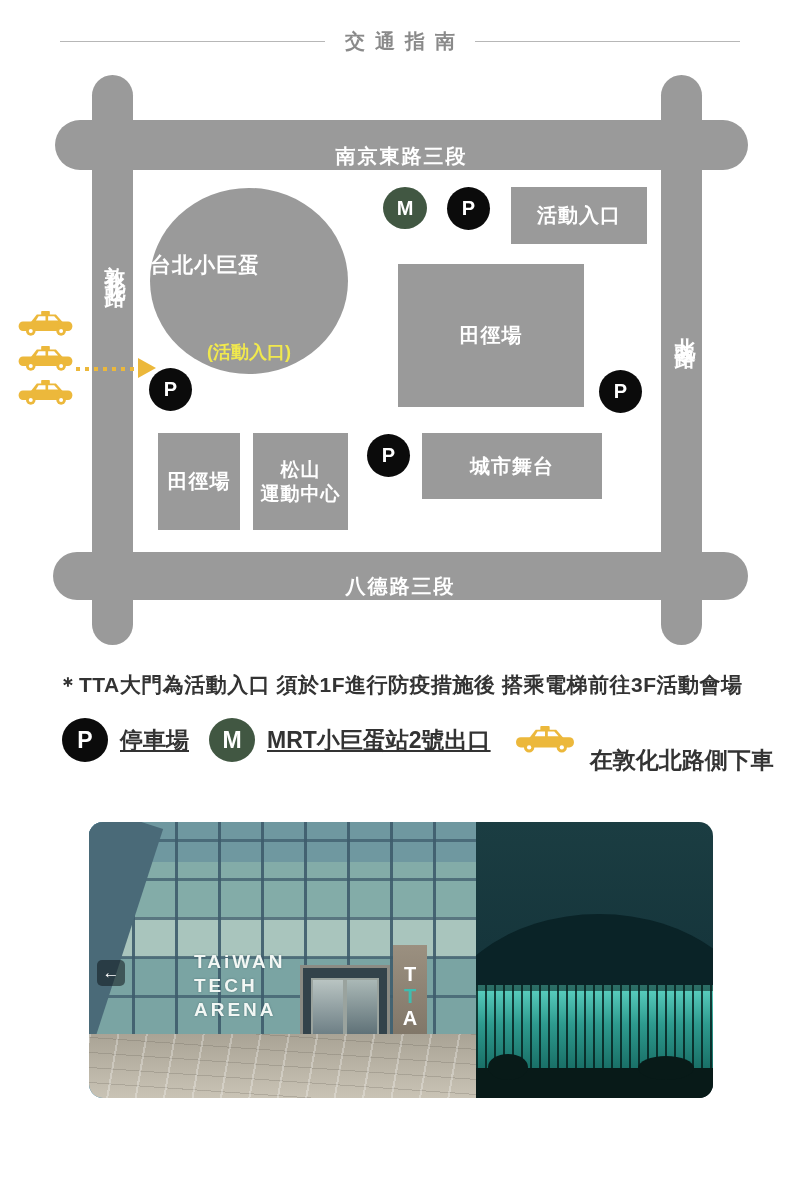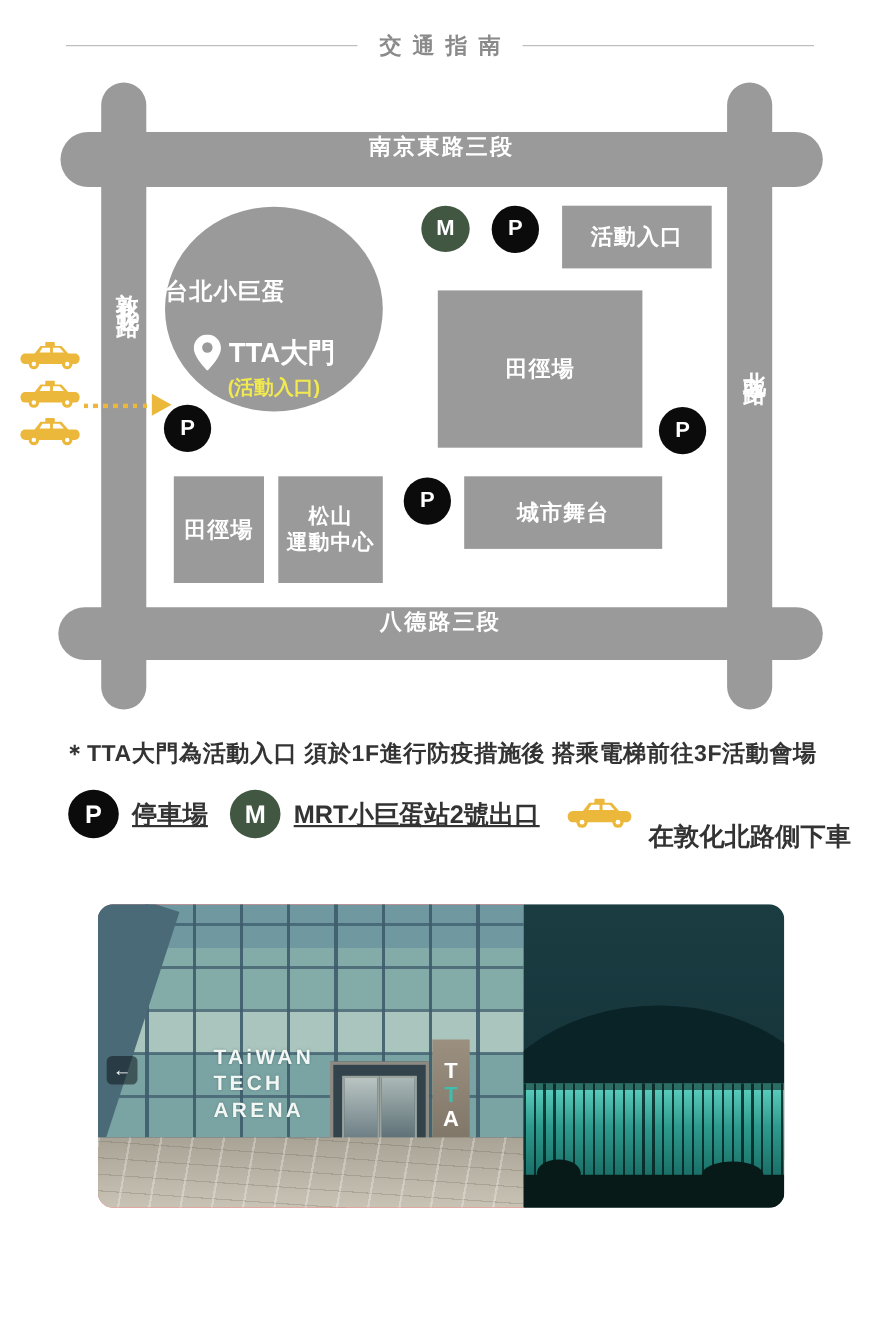--- a/index.html
+++ b/index.html
@@ -9,21 +9,21 @@
 
   
   .title-row { position:absolute; top:28px; left:60px; right:60px; display:flex; align-items:center; gap:10px; }
   .title-line { flex:1; height:1px; background:#b7b7b7; }
   .page-title { font-size:20px; font-weight:bold; color:var(--title-gray,#8a8a8a); letter-spacing:10px; padding-left:10px; white-space:nowrap; }
 
   
   .map { position:absolute; inset:0; }
   .road { position:absolute; background:var(--road-gray,#9a9a9a); }
   .road-v { border-radius:21px; width:41px; top:75px; height:570px; }
-  .road-h { border-radius:25px; height:50px; display:flex; align-items:flex-start; justify-content:center; }
+  .road-h { border-radius:25px; height:50px; display:flex; align-items:flex-end; justify-content:center; }
   .road-label-h { color:#fff; font-weight:bold; font-size:20px; letter-spacing:2px; }
   .road-label-v { position:absolute; writing-mode:vertical-rl; text-orientation:upright; color:#fff; font-weight:bold; font-size:21px; }
 
   .bldg { position:absolute; background:var(--building-gray,#9a9a9a); color:#fff; font-weight:bold; font-size:20px;
           display:flex; flex-direction:column; align-items:center; justify-content:center; text-align:center; letter-spacing:1px; }
 
   .arena-circle { position:absolute; left:150px; top:188px; width:198px; height:186px; border-radius:50%;
                   background:var(--building-gray,#9a9a9a); }
   .arena-name { position:absolute; top:63px; width:100%; text-align:left; color:#fff; font-weight:bold; font-size:21px; letter-spacing:1px; }
   .gate-row { position:absolute; left:26px; top:116px; display:flex; align-items:center; gap:7px; }
@@ -47,21 +47,21 @@
   .legend { position:absolute; left:62px; top:716px; height:48px; display:flex; align-items:center; font-size:23px; font-weight:bold; color:var(--text-dark,#333); }
   .legend .badge { width:46px; height:44px; font-size:23px; flex:0 0 auto; }
   .legend .lg-gap-s { margin-left:12px;text-decoration:underline; }
   .legend .lg-gap-m { margin-left:20px; }
   .legend .legend-taxi { position:static; width:64px; height:28px; margin-left:22px; flex:0 0 auto; }
   .legend .taxi-note { margin-left:13px; white-space:nowrap;margin-top:40px; }
   .legend span { white-space:nowrap; }
 
   
   .photos { position:absolute; left:89px; top:822px; width:624px; height:276px; border-radius:14px; overflow:hidden; display:flex; }
-  .photo-left { position:relative; width:387px; height:100%; background:#ef4444; overflow:hidden; }
+  .photo-left { position:relative; width:387px; height:100%; background:#0369a1; overflow:hidden; }
   .facade { position:absolute; left:0; top:0; right:0; height:215px;
             background:linear-gradient(180deg,#6f98a0 0 40px,#83aca8 40px 95px,#a9c5bd 95px 135px,#7aa4a3 135px 215px); }
   .facade:after { content:""; position:absolute; inset:0;
             background:repeating-linear-gradient(90deg, rgba(62,92,108,.9) 0 3px, transparent 3px 43px),
                        repeating-linear-gradient(0deg, rgba(62,92,108,.75) 0 3px, transparent 3px 39px); }
   .roof-diag { position:absolute; left:-40px; top:-30px; width:120px; height:260px; background:#4a6a78; transform:rotate(18deg); transform-origin:top left; }
   .plaza { position:absolute; left:0; bottom:0; right:0; height:64px;
            background:linear-gradient(180deg,#a9a395,#c9c3b5);
            }
   .plaza:after { content:""; position:absolute; inset:0;
@@ -123,27 +123,20 @@
       <span class="road-label-h">南京東路三段</span>
     </div>
     <div class="road road-h" style="left:53px; top:552px; width:695px; height:48px; border-radius:24px;">
       <span class="road-label-h">八德路三段</span>
     </div>
     <div class="road-label-v" style="left:101px; top:249px; letter-spacing:7px;">敦化北路</div>
     <div class="road-label-v" style="left:671px; top:321px; letter-spacing:5px;">北寧路</div>
 
     <div class="arena-circle">
       <div class="arena-name">台北小巨蛋</div>
-      <div class="gate-row">
-        <svg width="25" height="33" viewBox="0 0 24 32">
-          <path d="M12 0C5.4 0 0 5.4 0 12c0 8.5 12 20 12 20s12-11.5 12-20C24 5.4 18.6 0 12 0z" fill="#ffffff"></path>
-          <circle cx="12" cy="11.5" r="4.6" fill="#9a9a9a"></circle>
-        </svg>
-        <span class="gate-label">TTA大門</span>
-      </div>
       <div class="gate-sub">(活動入口)</div>
     </div>
 
     <div class="badge badge-m" style="left:383px; top:187px; width:44px; height:42px;">M</div>
     <div class="badge badge-p" style="left:447px; top:187px; width:43px; height:43px;">P</div>
     <div class="badge badge-p" style="left:149px; top:368px; width:43px; height:43px;">P</div>
     <div class="badge badge-p" style="left:599px; top:370px; width:43px; height:43px;">P</div>
     <div class="badge badge-p" style="left:367px; top:434px; width:43px; height:43px;">P</div>
 
     <div class="bldg" style="left:511px; top:187px; width:136px; height:57px;">活動入口</div>

